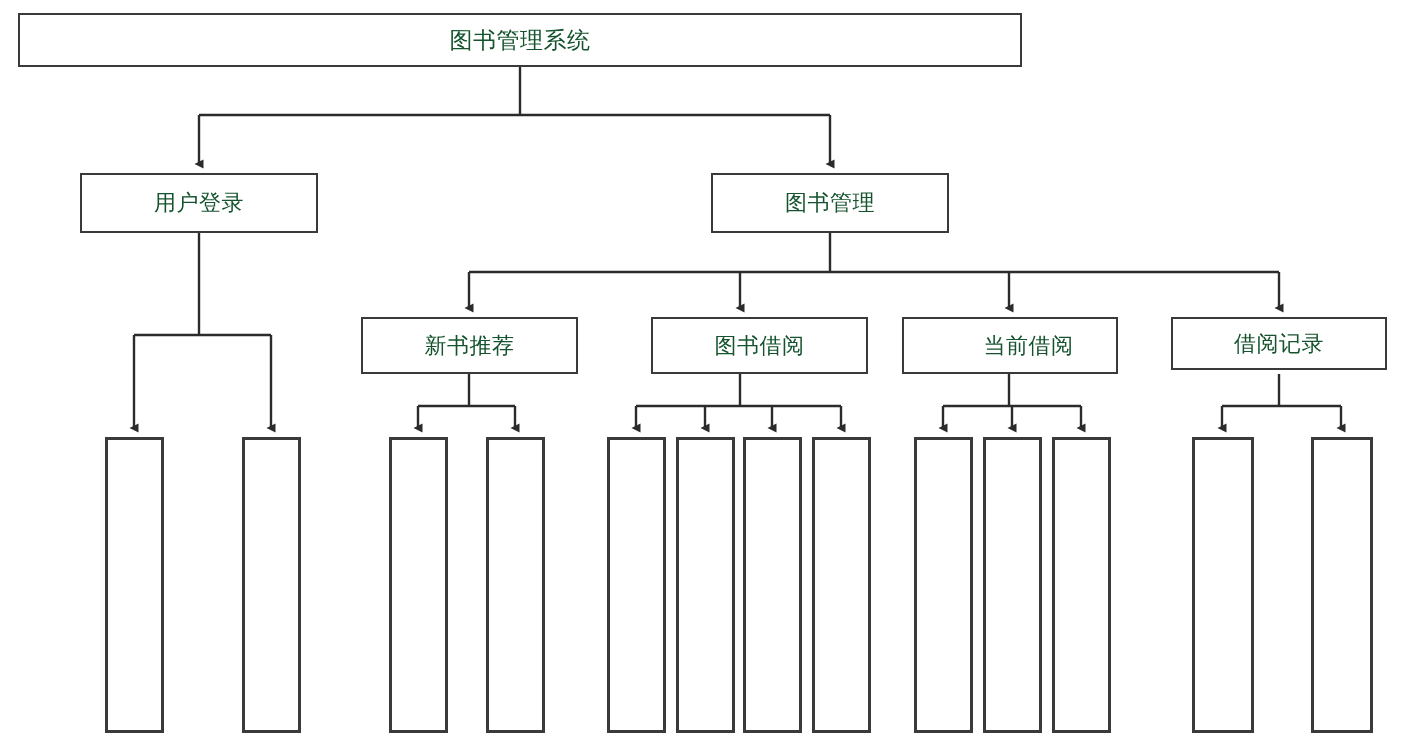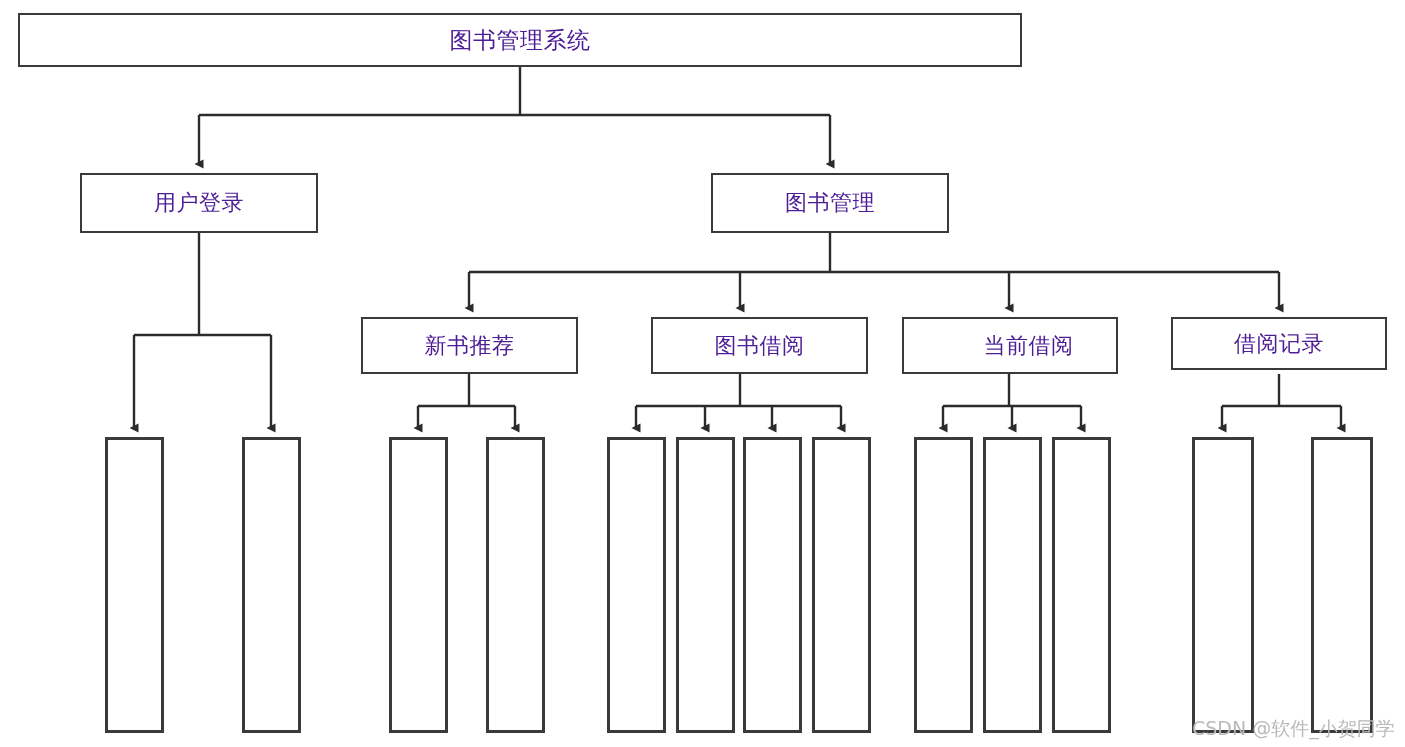--- a/index.html
+++ b/index.html
@@ -30,21 +30,21 @@
     position: absolute;
     box-sizing: border-box;
     background: #ffffff;
     border: 2px solid #3a3a3a;
     display: flex;
     align-items: center;
     justify-content: center;
     z-index: 2;
   }
   .node-label {
-    color: #4c1d95;
+    color: #14532d;
     letter-spacing: 0.5px;
     white-space: nowrap;
     text-align: center;
     line-height: 1.14;
   }
   
   .node.root .node-label { font-size: 23px; }
   
   .node.branch .node-label { font-size: 22px; }
   
@@ -195,15 +195,14 @@
     <span class="node-label">确认归还（管理员）</span>
   </div>
 
   <div class="node leaf tall" style="left:1192px; top:437px; width:62px; height:296px;">
     <span class="node-label">新增借阅记录</span>
   </div>
   <div class="node leaf tall" style="left:1311px; top:437px; width:62px; height:296px;">
     <span class="node-label">查询借阅记录</span>
   </div>
 
-  <div class="watermark">CSDN @软件_小贺同学</div>
 
 </div>
 
 </body></html>

